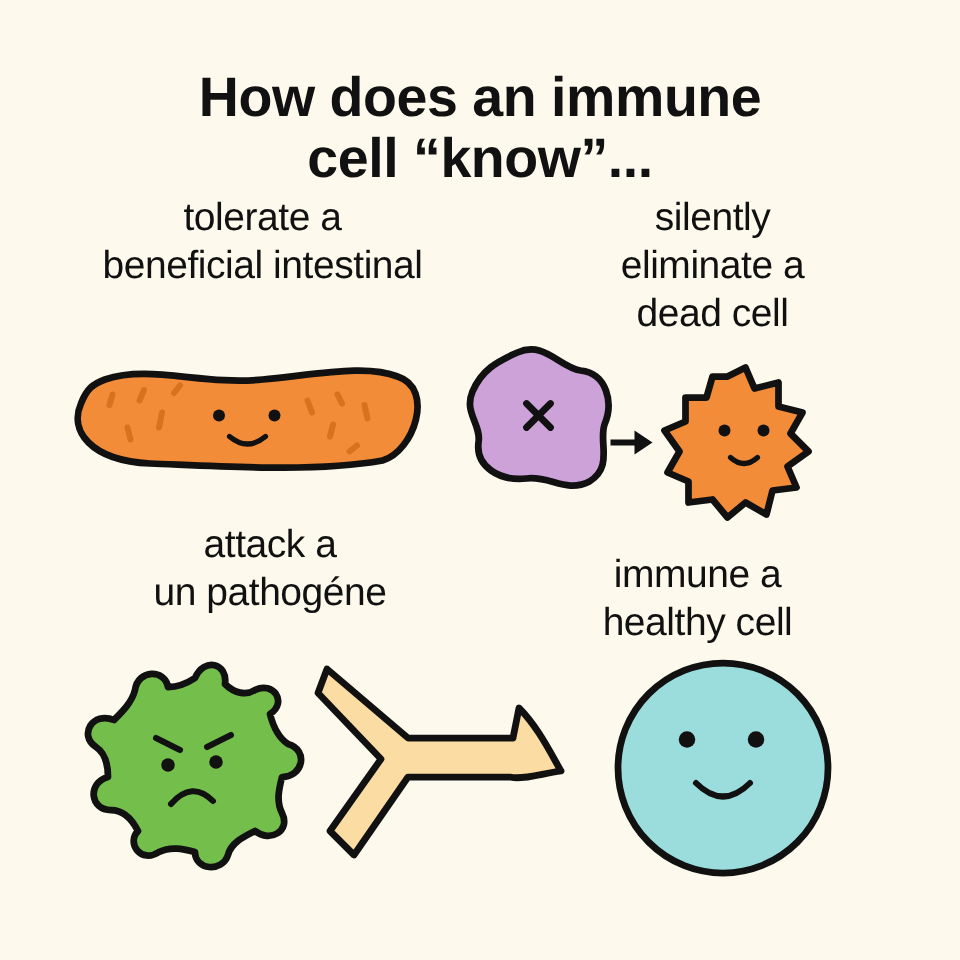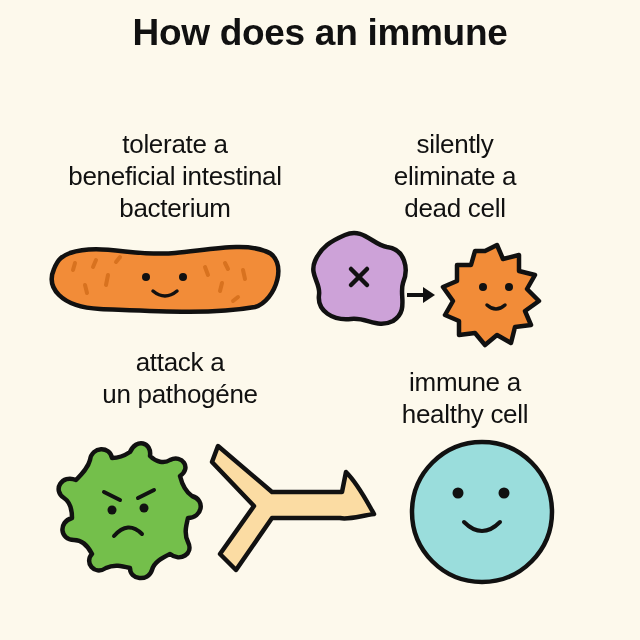--- a/index.html
+++ b/index.html
@@ -3,44 +3,44 @@
   <meta charset="utf-8">
   <style>
     html, body { margin: 0; padding: 0; }
     body {
       width: 640px; height: 640px; position: relative; overflow: hidden;
       background: #fdf9ec;
       font-family: "Liberation Sans", "DejaVu Sans", sans-serif;
       color: #111;
     }
     .title {
-      position: absolute; left: 0; top: 12px; width: 640px;
+      position: absolute; left: 0; top: 44px; width: 640px;
       text-align: center; font-weight: bold; font-size: 37px; line-height: 41px;
       letter-spacing: -0.3px;
     }
     .cap {
       position: absolute; text-align: center; font-size: 26px; line-height: 32px;
       letter-spacing: -0.3px;
     }
     .fig { position: absolute; }
   </style>
 </head>
 <body>
 
 <div class="title">
   <div>How does an immune</div>
+  <div>cell “know”...</div>
 </div>
 
 <div class="cap" style="left:20px; top:128px; width:310px;">
   <div>tolerate a</div>
   <div>beneficial intestinal</div>
-  <div>bacterium</div>
 </div>
 
-<div class="cap" style="left:355px; top:128px; width:200px;">
+<div class="cap" style="left:375px; top:128px; width:200px;">
   <div>silently</div>
   <div>eliminate a</div>
   <div>dead cell</div>
 </div>
 
 <div class="cap" style="left:50px; top:346px; width:260px;">
   <div>attack a</div>
   <div>un pathogéne</div>
 </div>
 

